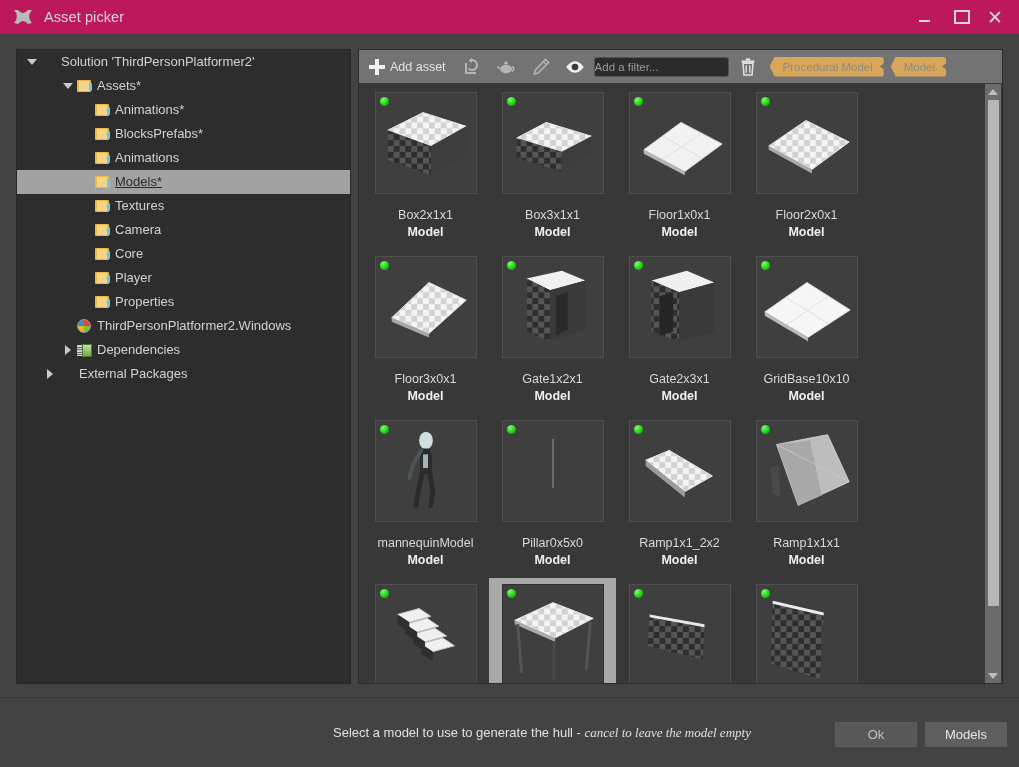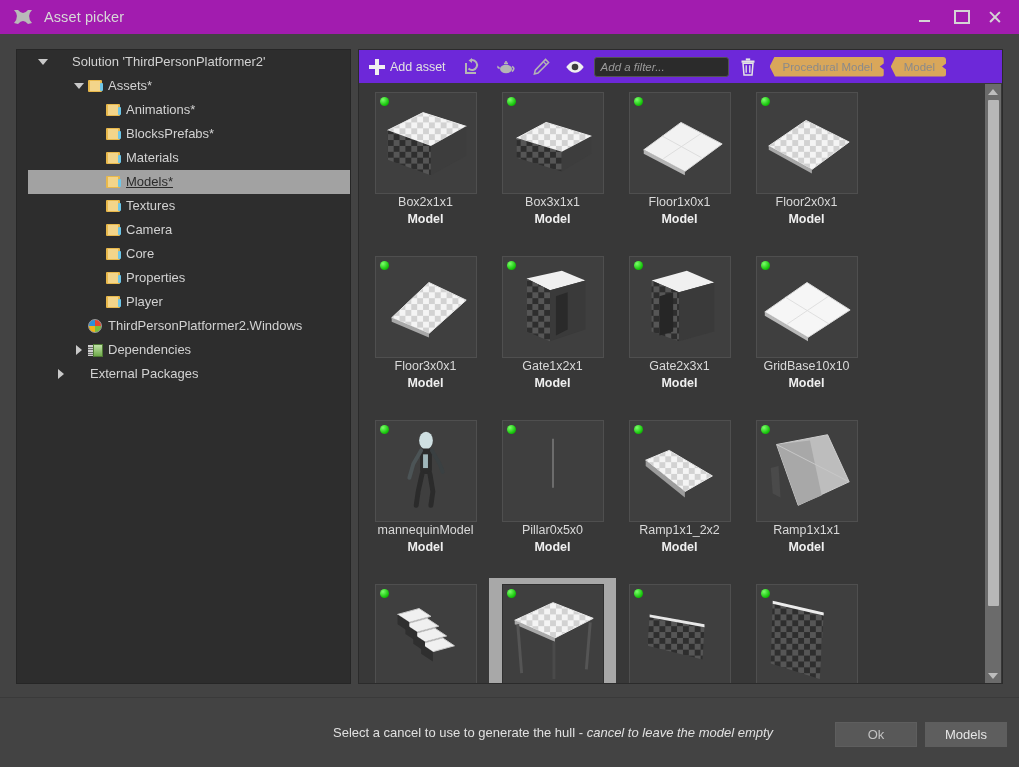--- a/index.html
+++ b/index.html
@@ -8,34 +8,34 @@
     background: #434343;
     font-family: "Liberation Sans", sans-serif;
     overflow: hidden;
     -webkit-font-smoothing: antialiased;
   }
   .window { position: relative; width: 1019px; height: 767px; background: #434343; }
 
   
   .titlebar {
     position: absolute; left: 0; top: 0; width: 1019px; height: 34px;
-    background: #a21caf; display: flex; align-items: center;
+    background: #be185d; display: flex; align-items: center;
   }
   .app-logo { width: 30px; height: 34px; display: flex; align-items: center; justify-content: center; margin-left: 8px; }
   .title-text { color: #d8d8d8; font-size: 14.5px; margin-left: 6px; letter-spacing: .1px; }
   .win-btns { position: absolute; right: 0; top: 0; height: 34px; display: flex; align-items: center; }
   .win-btn { width: 38px; height: 34px; display: flex; align-items: center; justify-content: center; color: #d5d5d5; }
   .win-btn.min::after { content: ""; display: block; width: 11px; height: 2px; background: #d5d5d5; margin-top: 7px; }
   .win-btn.max::after { content: ""; display: block; width: 12px; height: 10px; border: 2px solid #d5d5d5; }
   .win-btn.close { font-size: 19px; font-weight: bold; font-family: "DejaVu Sans", sans-serif; padding-right: 10px; }
 
   
   .tree-panel {
     position: absolute; left: 16px; top: 49px; width: 335px; height: 635px;
-    background: #2d2d2d; border: 1px solid #262626; overflow: hidden; padding-left: 11px;
+    background: #2d2d2d; border: 1px solid #262626; overflow: hidden;
   }
   .tree-row {
     height: 24px; display: flex; align-items: center; position: relative;
     color: #d2d2d2; font-size: 13px; white-space: nowrap;
   }
   .tree-row.selected { background: #a2a2a2; color: #2a2a2a; text-decoration: underline; }
   .tree-row.selected .t-label { color: #2b2b2b; }
   .tree-row.bold .t-label { font-weight: bold; color: #e8e8e8; }
   .twisty { width: 14px; height: 24px; display: flex; align-items: center; justify-content: center; flex: 0 0 14px; }
   .twisty i { display: block; width: 0; height: 0; }
@@ -52,62 +52,62 @@
   .ico-cs::after { content: "#"; font-size: 10px; color: #3a77c2; font-weight: bold; font-family: "DejaVu Sans", sans-serif; line-height: 1; }
   .ico-win { width: 14px; height: 14px; border-radius: 50%; background: conic-gradient(#e8452c 0 25%, #7bbf3a 0 50%, #f2b418 0 75%, #2f8fd8 0 100%); border: 1px solid #9a9a9a; }
   .ico-deps { width: 15px; height: 13px; position: relative; }
   .ico-deps::before { content: ""; position: absolute; left: 0; top: 1px; width: 6px; height: 11px; background: repeating-linear-gradient(#cfcfcf 0 1.6px, #6d6d6d 1.6px 2.6px); }
   .ico-deps::after { content: ""; position: absolute; right: 0; top: 0; width: 8px; height: 11px; background: linear-gradient(#bfe2a6, #6faa4a); border: 1px solid #4f7a35; }
   .t-label { line-height: 24px; }
 
   
   .right-pane { position: absolute; left: 358px; top: 49px; width: 645px; height: 635px; background: #383838; border: 1px solid #2b2b2b; }
 
-  .toolbar { position: absolute; left: 0; top: 0; width: 643px; height: 33px; background: #6d28d9; display: flex; align-items: center; padding-left: 10px; }
+  .toolbar { position: absolute; left: 0; top: 0; width: 643px; height: 33px; background: #737373; display: flex; align-items: center; padding-left: 10px; }
   .tb-add { display: flex; align-items: center; color: #e2e2e2; font-size: 12.5px; margin-right: 10px; }
   .plus { width: 16px; height: 16px; position: relative; margin-right: 5px; }
   .plus::before, .plus::after { content: ""; position: absolute; background: #f0f0f0; }
   .plus::before { left: 6px; top: 0; width: 4px; height: 16px; }
   .plus::after { left: 0; top: 6px; width: 16px; height: 4px; }
   .tb-ico { width: 34px; height: 26px; display: flex; align-items: center; justify-content: center; }
   .filter-box {
     width: 135px; height: 20px; background: #2b2b2b; border: 1px solid #535353; border-radius: 3px;
-    color: #9a9a9a; font-size: 11.5px; font-style: italic; padding-left: 6px; line-height: 18px; margin-left: 2px;
+    color: #9a9a9a; font-size: 11.5px; line-height: 18px; margin-left: 2px;
   }
   .tb-trash { width: 30px; height: 26px; display: flex; align-items: center; justify-content: center; margin-left: 4px; }
   .tag {
     height: 20px; background: #d9a75a; color: #8a8a8a; font-size: 11.5px; line-height: 20px;
     padding: 0 11px 0 13px; margin-left: 7px;
     clip-path: polygon(5px 0, 100% 0, 100% 35%, calc(100% - 4px) 50%, 100% 65%, 100% 100%, 5px 100%, 0 50%);
     border-radius: 3px; white-space: nowrap;
   }
 
   
   .grid-area { position: absolute; left: 0; top: 33px; width: 643px; height: 600px; background: #383838; overflow: hidden; }
   .grid { position: absolute; left: 3px; top: 3px; width: 620px; display: flex; flex-wrap: wrap; }
   .tile { width: 127px; height: 163px; margin: 0 0 1px 0; padding-top: 6px; display: flex; flex-direction: column; align-items: center; position: relative; background: #383838; }
   .tile + .tile { margin-left: 0; }
   .tile.sel { background: #a8a8a8; }
   .thumb { width: 102px; height: 102px; border: 1px solid #4f4f4f; background: #3f3f3f; position: relative; overflow: hidden; }
   .tile.sel .thumb { border-color: #2f2f2f; }
   .dot { position: absolute; left: 4px; top: 4px; width: 9px; height: 9px; border-radius: 50%; background: radial-gradient(circle at 33% 30%, #7bff6a, #16c40a 65%, #0b8a04); z-index: 3; }
-  .t-name { margin-top: 1px; font-size: 12.5px; color: #d9d9d9; }
+  .t-name { margin-top: 14px; font-size: 12.5px; color: #d9d9d9; }
   .t-type { margin-top: 3px; font-size: 12.5px; color: #efefef; font-weight: bold; }
 
   .vsb { position: absolute; right: 1px; top: 34px; width: 16px; height: 599px; background: #6b6b6b; display: flex; flex-direction: column; align-items: center; }
   .vsb-arrow { width: 16px; height: 15px; display: flex; align-items: center; justify-content: center; flex: 0 0 15px; }
   .vsb-arrow i { width: 0; height: 0; border-left: 5px solid transparent; border-right: 5px solid transparent; }
   .vsb-arrow.up i { border-bottom: 6px solid #bdbdbd; }
   .vsb-arrow.down i { border-top: 6px solid #bdbdbd; }
   .vsb-thumb { width: 11px; background: #b7b7b7; border-radius: 1px; margin-top: 1px; height: 506px; }
 
   
   .footer { position: absolute; left: 0; bottom: 0; width: 1019px; height: 70px; background: #434343; border-top: 1px solid #3a3a3a; }
   .status { position: absolute; left: 333px; top: 27px; font-size: 13px; color: #e0e0e0; white-space: nowrap; }
-  .status em { font-style: italic; }
+  .status em { font-style: italic; font-family: Liberation Serif, serif; }
   .btn { position: absolute; top: 722px; width: 82px; height: 25px; background: #5e5e5e; border: 1px solid #5e5e5e; color: #e6e6e6; font-size: 13px; display: flex; align-items: center; justify-content: center; }
   .btn.ok { right: 102px; color: #c2c2c2; background: #585858; }
   .btn.cancel { right: 12px; }
 
   
   .art { position: absolute; inset: 0; }
 </style>
 </head>
 <body>
 
@@ -168,21 +168,21 @@
           <span class="t-label">BlocksPrefabs*</span>
         </div>
         <div class="tree-row">
           <span style="display:inline-block;width:62px;flex:0 0 62px"></span>
           <span class="twisty none">
             <i></i>
           </span>
           <span class="t-icon">
             <span class="ico-folder"></span>
           </span>
-          <span class="t-label">Materials</span>
+          <span class="t-label">Animations</span>
         </div>
         <div class="tree-row selected">
           <span style="display:inline-block;width:62px;flex:0 0 62px"></span>
           <span class="twisty none">
             <i></i>
           </span>
           <span class="t-icon">
             <span class="ico-folder"></span>
           </span>
           <span class="t-label">Models*</span>
@@ -218,31 +218,31 @@
           <span class="t-label">Core</span>
         </div>
         <div class="tree-row">
           <span style="display:inline-block;width:62px;flex:0 0 62px"></span>
           <span class="twisty none">
             <i></i>
           </span>
           <span class="t-icon">
             <span class="ico-folder"></span>
           </span>
+          <span class="t-label">Player</span>
+        </div>
+        <div class="tree-row">
+          <span style="display:inline-block;width:62px;flex:0 0 62px"></span>
+          <span class="twisty none">
+            <i></i>
+          </span>
+          <span class="t-icon">
+            <span class="ico-folder"></span>
+          </span>
           <span class="t-label">Properties</span>
-        </div>
-        <div class="tree-row">
-          <span style="display:inline-block;width:62px;flex:0 0 62px"></span>
-          <span class="twisty none">
-            <i></i>
-          </span>
-          <span class="t-icon">
-            <span class="ico-folder"></span>
-          </span>
-          <span class="t-label">Player</span>
         </div>
         <div class="tree-row">
           <span style="display:inline-block;width:44px;flex:0 0 44px"></span>
           <span class="twisty none">
             <i></i>
           </span>
           <span class="t-icon">
             <span class="ico-win"></span>
           </span>
           <span class="t-label">ThirdPersonPlatformer2.Windows</span>
@@ -653,19 +653,19 @@
         </div>
       <div class="vsb-thumb"></div>
       <div class="vsb-arrow down" style="position:absolute;bottom:0">
           <i></i>
         </div>
     </div>
   </div>
 
   <div class="footer">
     <div class="status">
-      <span>Select a cancel to use to generate the hull - </span><em>cancel to leave the model empty</em>
+      <span>Select a model to use to generate the hull - </span><em>cancel to leave the model empty</em>
     </div>
   </div>
   <div class="btn ok">Ok</div>
   <div class="btn cancel">Models</div>
 
 </div>
 
 </body></html>

